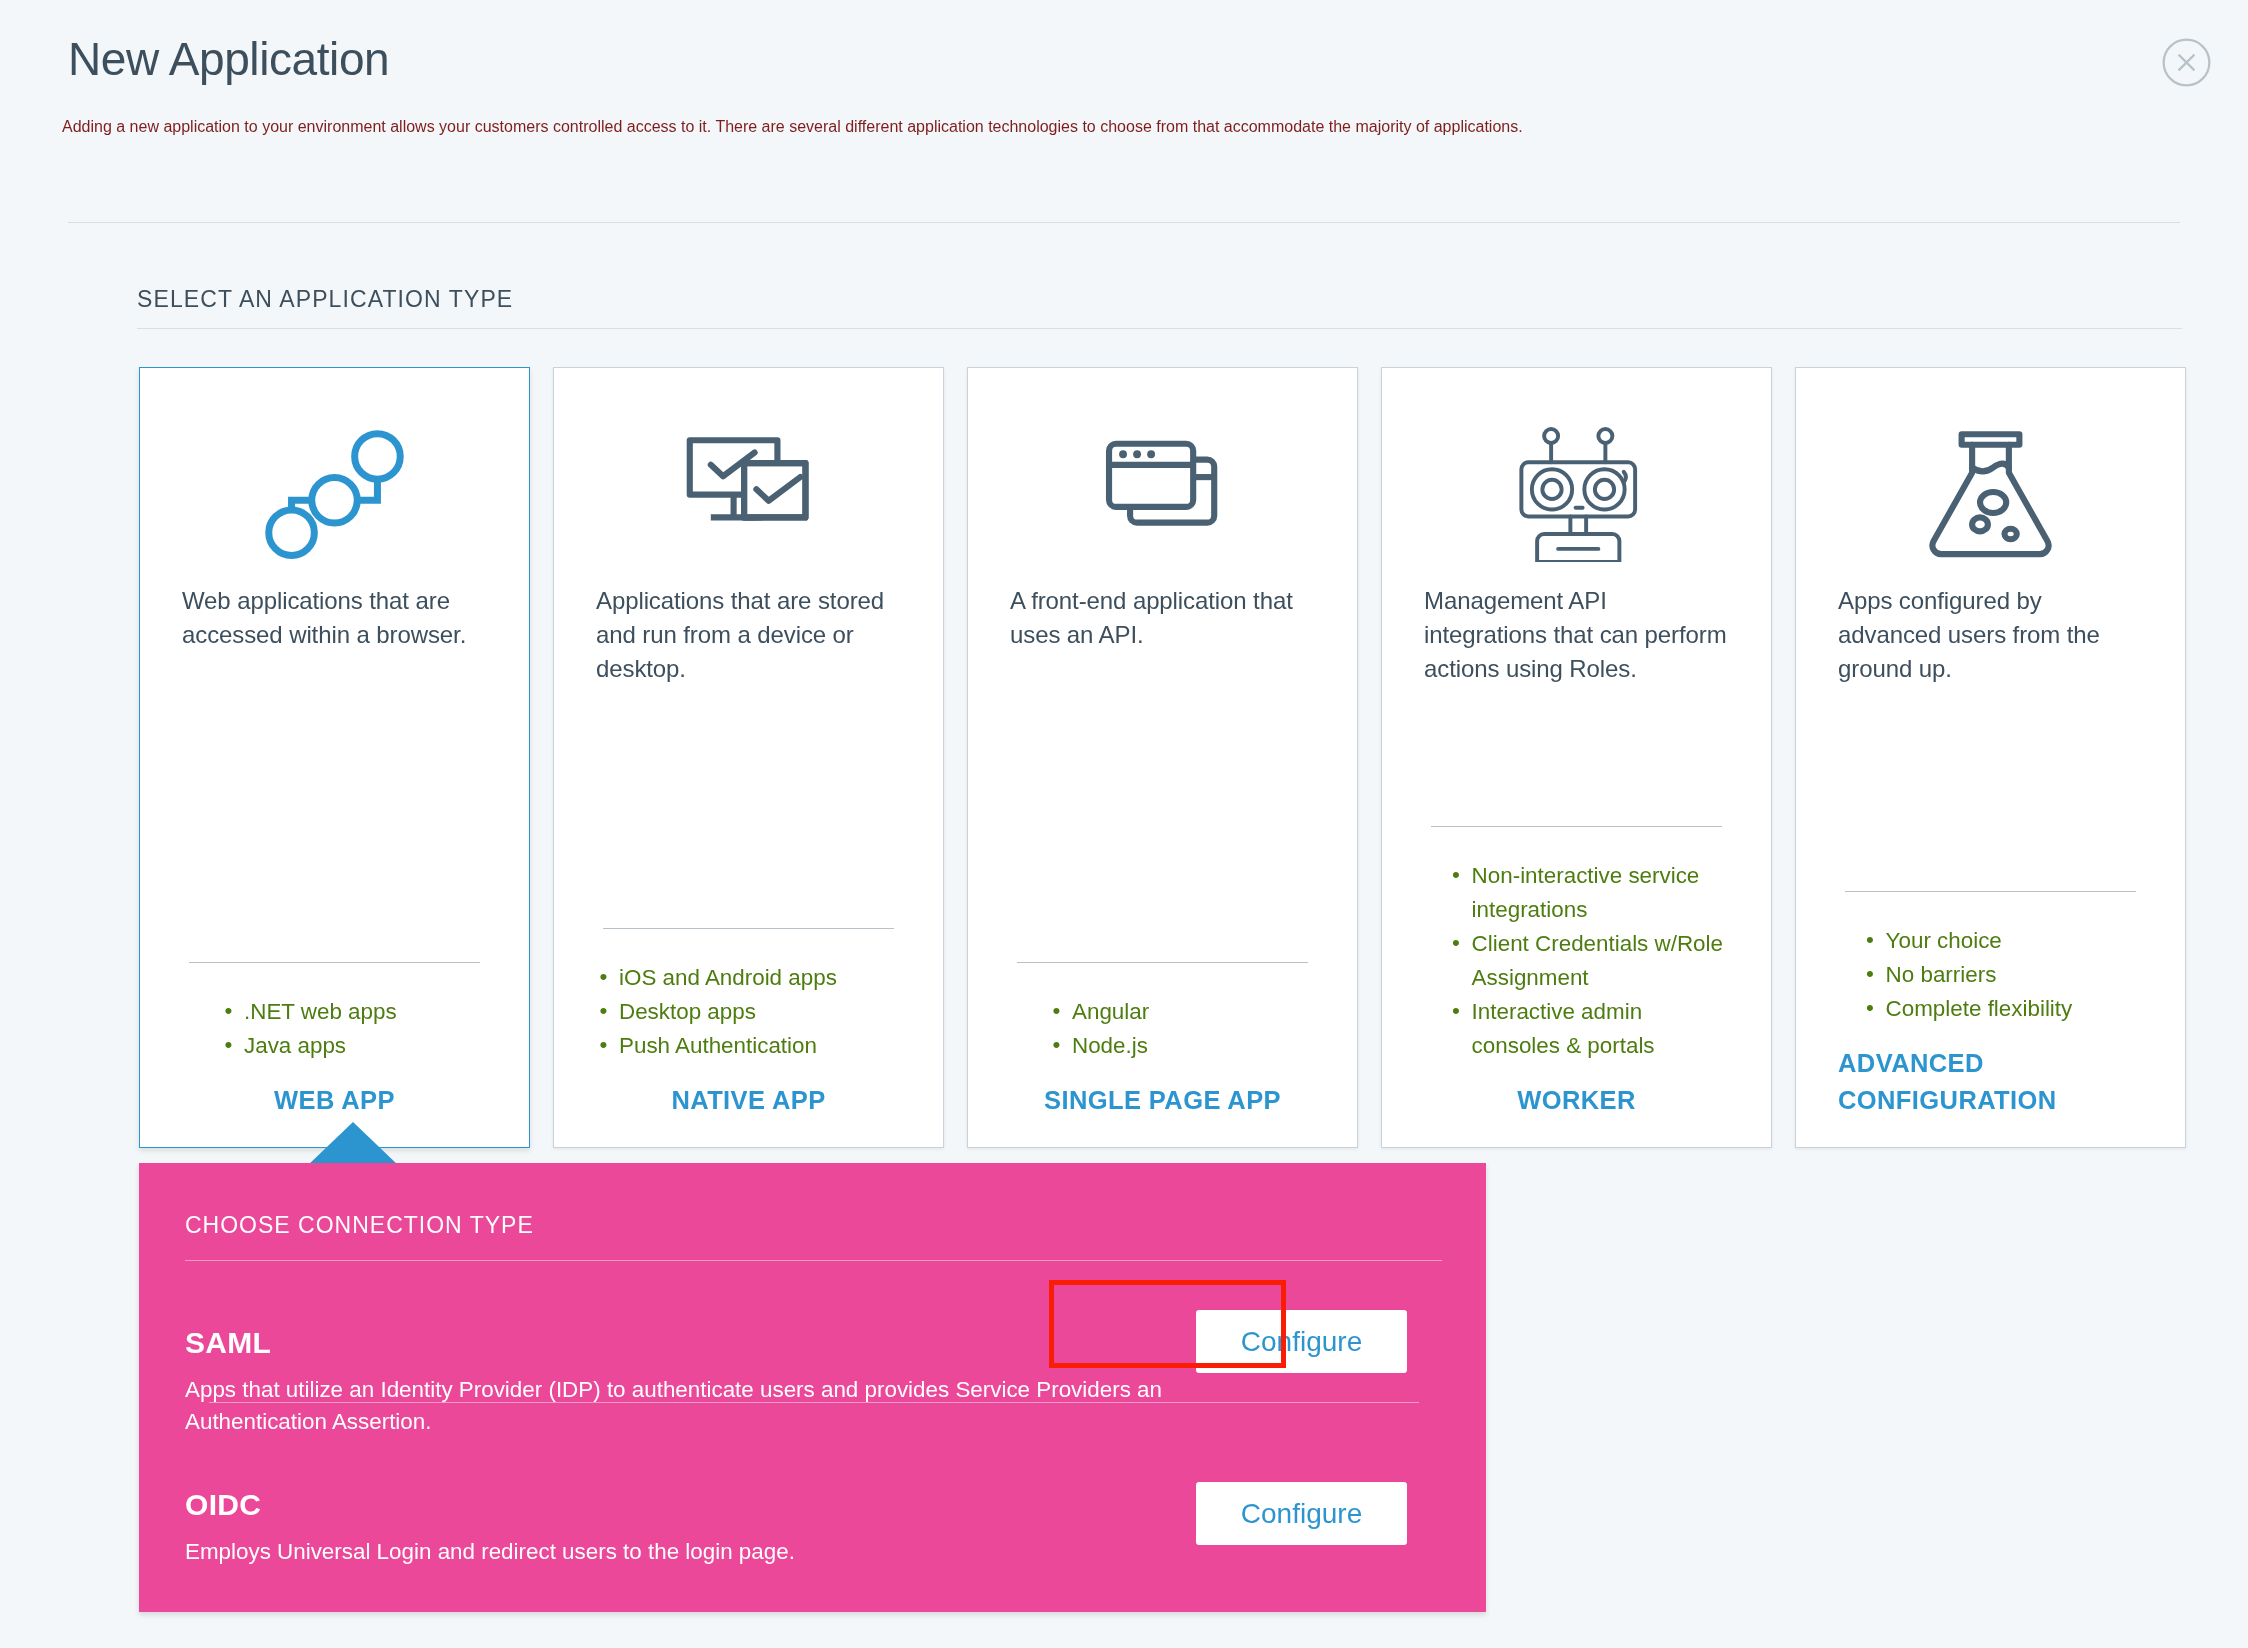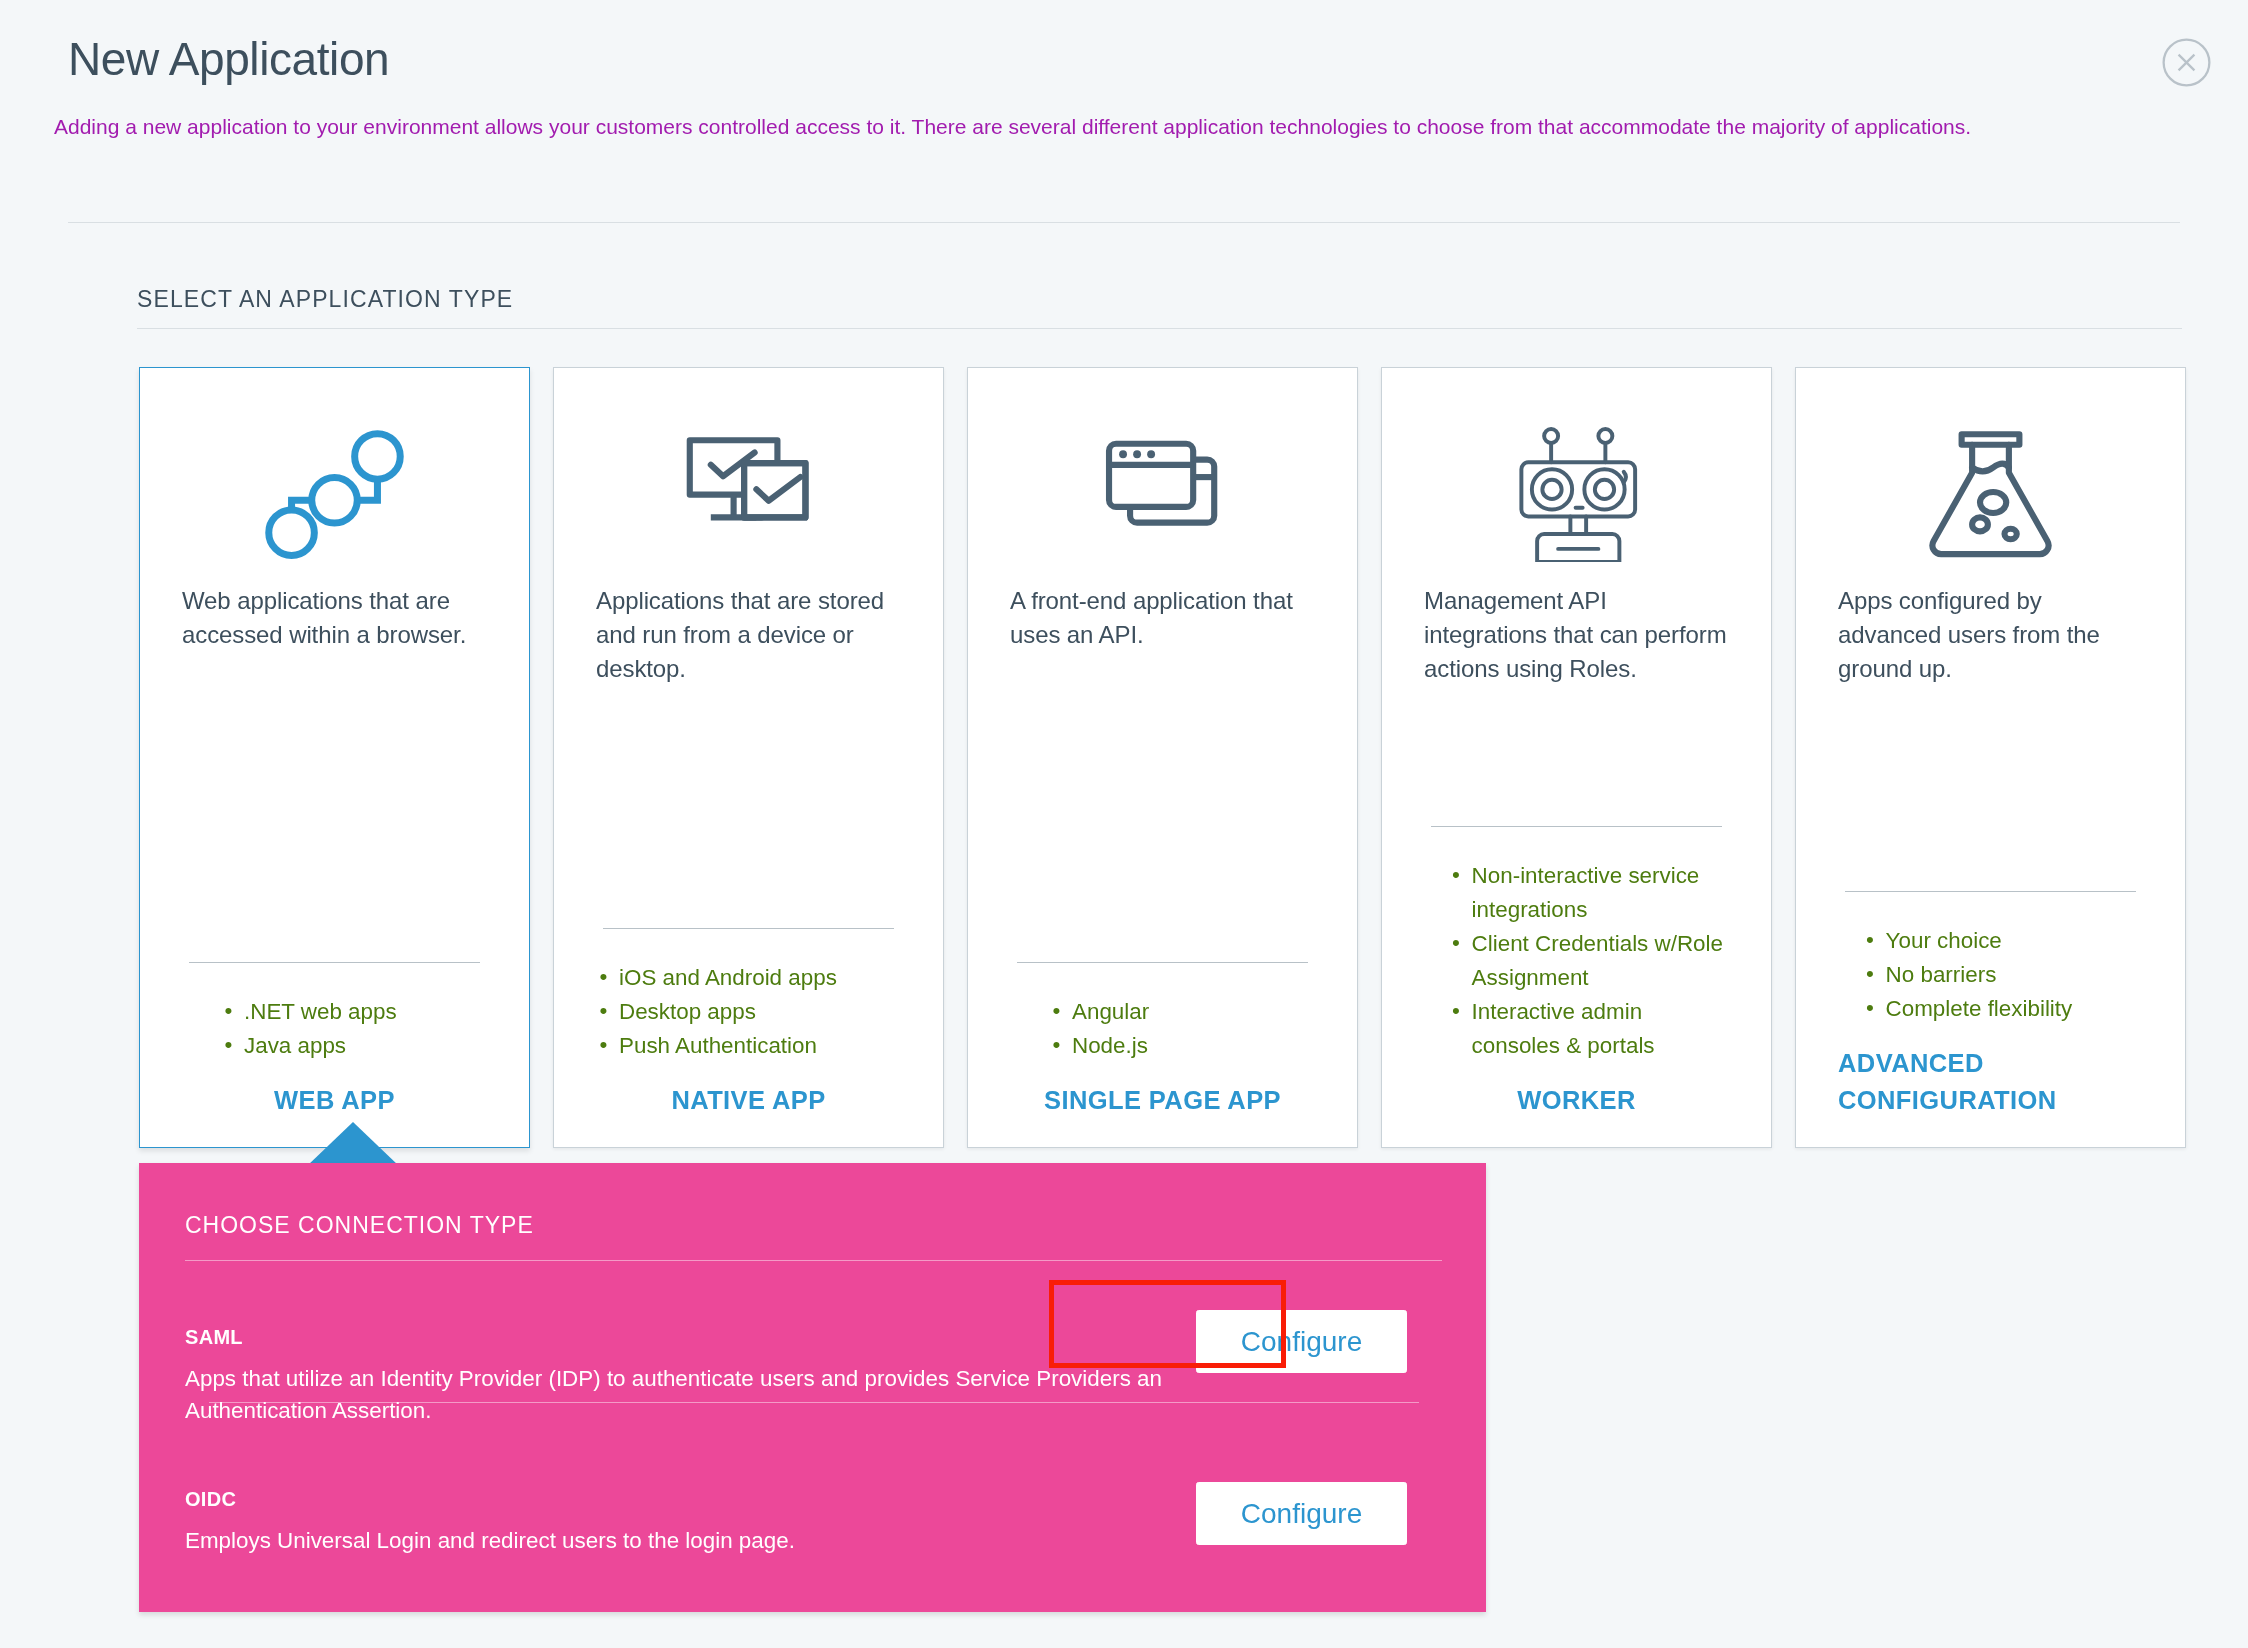--- a/index.html
+++ b/index.html
@@ -22,26 +22,26 @@
     position: absolute;
     left: 68px;
     top: 32px;
     font-size: 46px;
     font-weight: 400;
     color: #3d4f5d;
     letter-spacing: -0.4px;
   }
   .hdr-desc {
     position: absolute;
-    left: 54px;
+    left: 62px;
     top: 112px;
     width: 2107px;
-    font-size: 21px;
+    font-size: 16px;
     line-height: 30px;
-    color: #a21caf;
+    color: #7f1d1d;
   }
   .close-icon {
     position: absolute;
     right: 37px;
     top: 37px;
     width: 51px;
     height: 51px;
     cursor: pointer;
   }
   .hdr-rule {
@@ -177,21 +177,21 @@
     width: 1257px;
     background: rgba(255,255,255,0.45);
   }
   .conn-rule.r1 { top: 97px; }
   .conn-rule.r2 { left: 70px; width: 1210px; top: 239px; }
 
   .conn-row { position: absolute; left: 46px; color: #fff; }
   .conn-row.saml { top: 163px; }
   .conn-row.oidc { top: 325px; }
   .conn-row-name {
-    font-size: 20px;
+    font-size: 30px;
     font-weight: 700;
     letter-spacing: 0.3px;
   }
   .conn-row-desc {
     margin-top: 14px;
     font-size: 22.4px;
     line-height: 32px;
     width: 992px;
     color: #ffffff;
   }

